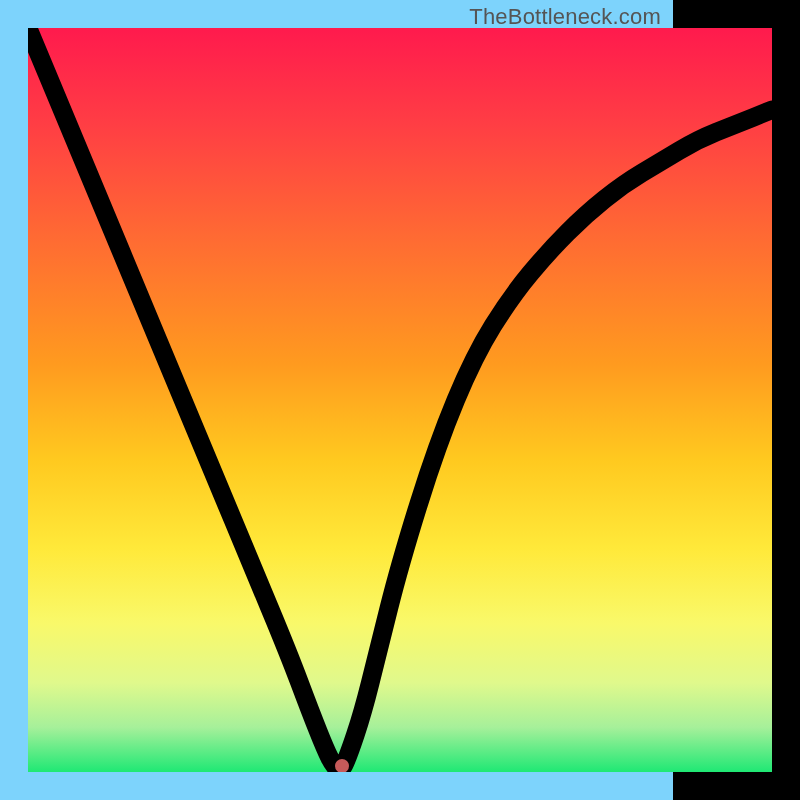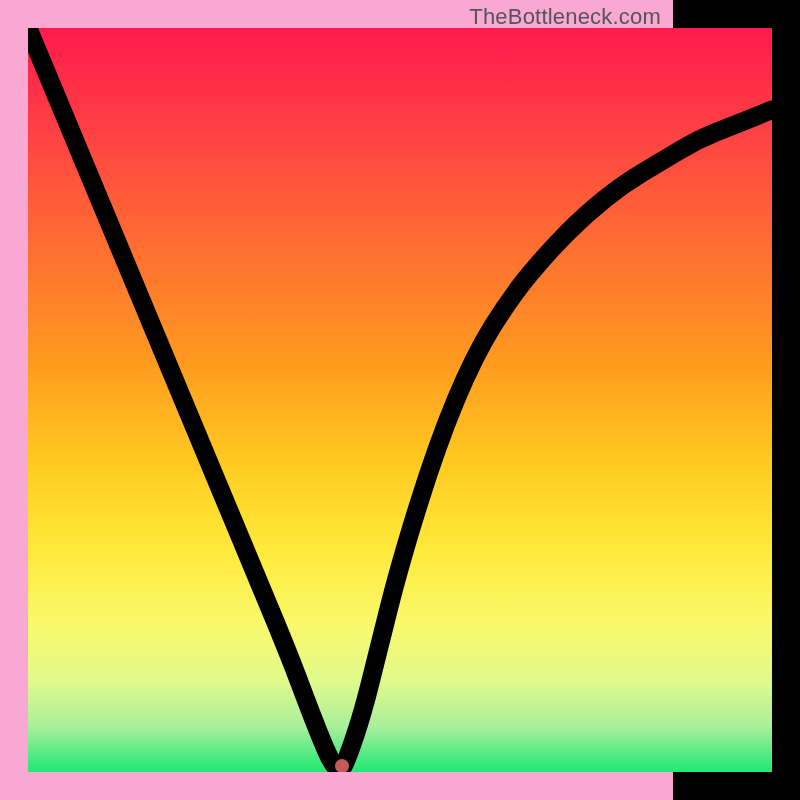--- a/index.html
+++ b/index.html
@@ -8,21 +8,21 @@
     width: 800px;
     height: 800px;
     overflow: hidden;
     background: #000;
     font-family: Arial, Helvetica, sans-serif;
   }
   .frame {
     position: relative;
     width: 673px;
     height: 800px;
-    background: #f9a8d4;
+    background: #7dd3fc;
   }
   .watermark {
     position: absolute;
     top: 4px;
     right: 12px;
     color: #555;
     font-size: 22px;
     font-weight: 500;
     letter-spacing: 0.2px;
     z-index: 10;

